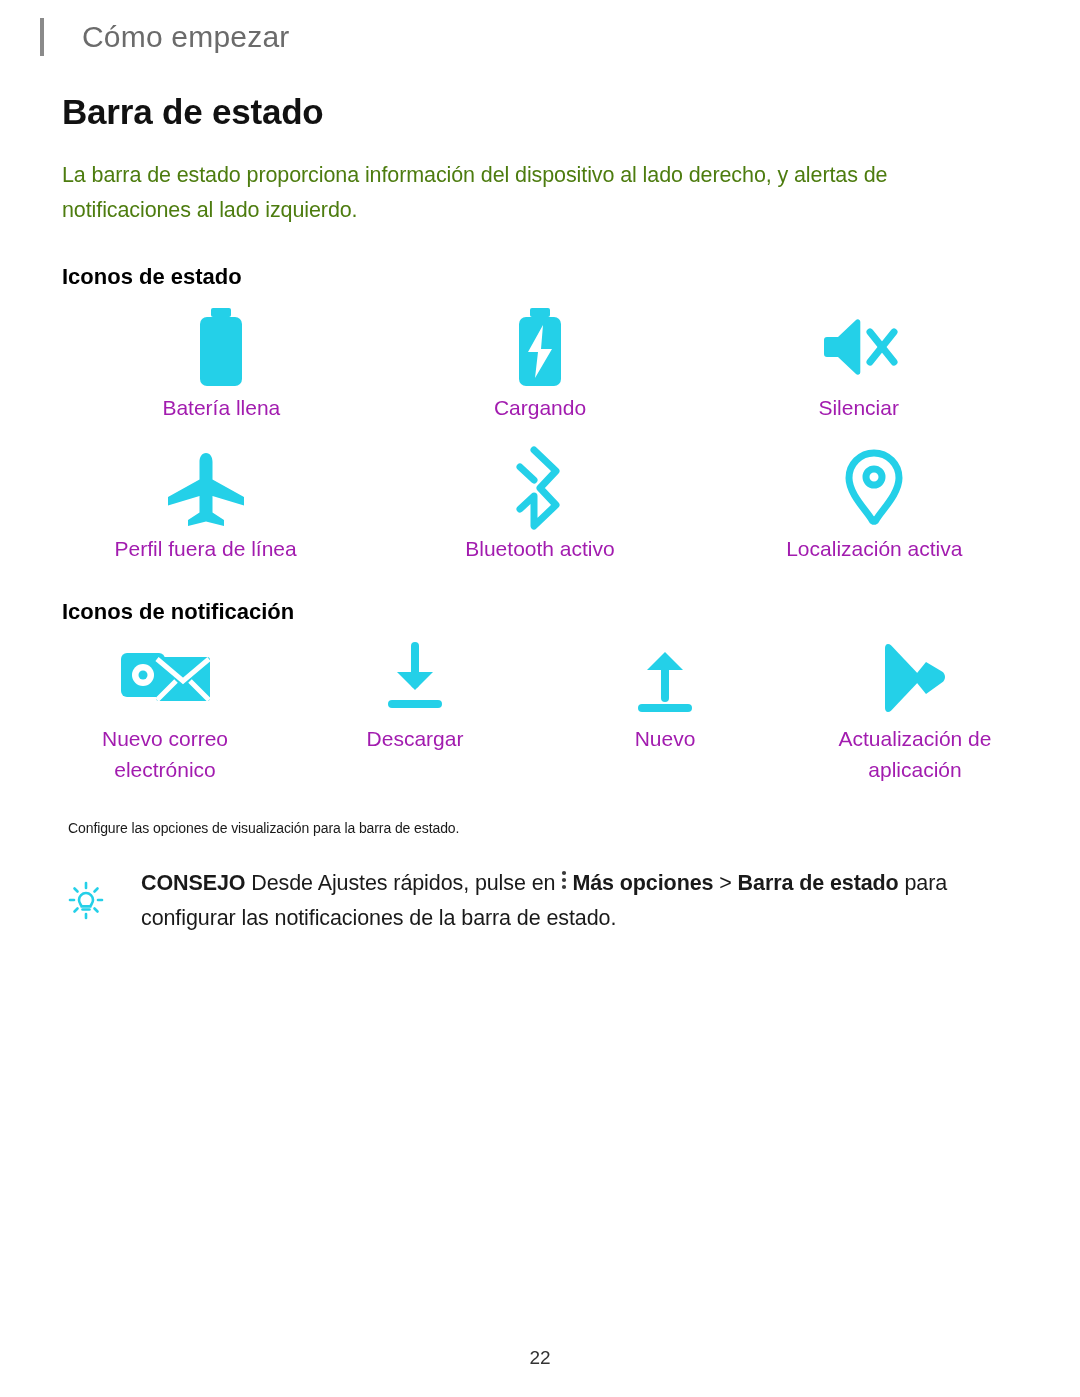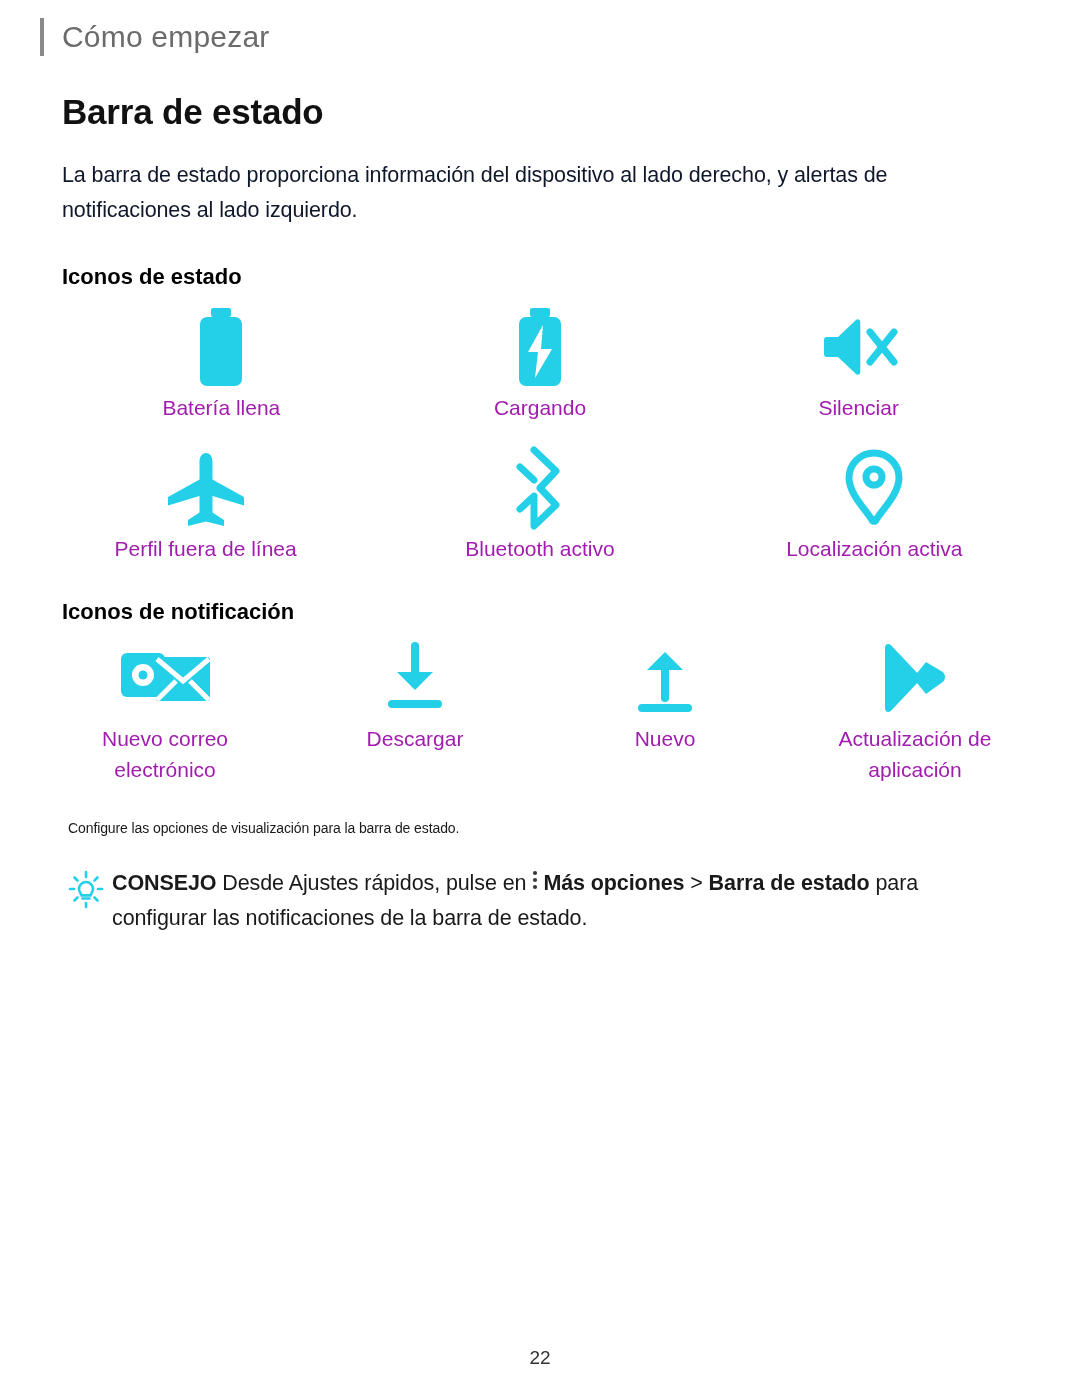--- a/index.html
+++ b/index.html
@@ -28,20 +28,21 @@
     width: 4px;
     height: 38px;
     background: #8a8a8a;
     margin-right: 18px;
   }
   .header-title {
     font-size: 30px;
     color: #6b6b6b;
     font-weight: 400;
     letter-spacing: 0.2px;
+    margin-left: 20px;
   }
 
   
   .content {
     position: absolute;
     top: 92px;
     left: 62px;
     width: 956px;
   }
 
@@ -50,21 +51,21 @@
     font-weight: 700;
     margin: 0 0 26px 0;
     letter-spacing: -0.2px;
     color: #111;
   }
 
   p.intro {
     font-size: 21.5px;
     line-height: 1.62;
     margin: 12px 0 36px 0;
-    color: #0f172a;
+    color: #4d7c0f;
     letter-spacing: -0.1px;
   }
 
   h2.section-title {
     font-size: 22px;
     font-weight: 700;
     margin: 0 0 6px 0;
     color: #000000;
   }
 
@@ -105,21 +106,22 @@
   p.config-line {
     font-size: 14px;
     margin: 34px 0 0 6px;
     color: #1a1a1a;
     letter-spacing: -0.1px;
   }
 
   .tip {
     display: flex;
     margin: 30px 0 0 4px;
-    align-items: flex-start;
+    align-items: center;
+    gap: 29px;
   }
   .tip-icon {
     flex: 0 0 auto;
     width: 46px;
     margin-top: 4px;
   }
   .tip-text {
     font-size: 21.5px;
     line-height: 1.6;
     letter-spacing: -0.1px;

